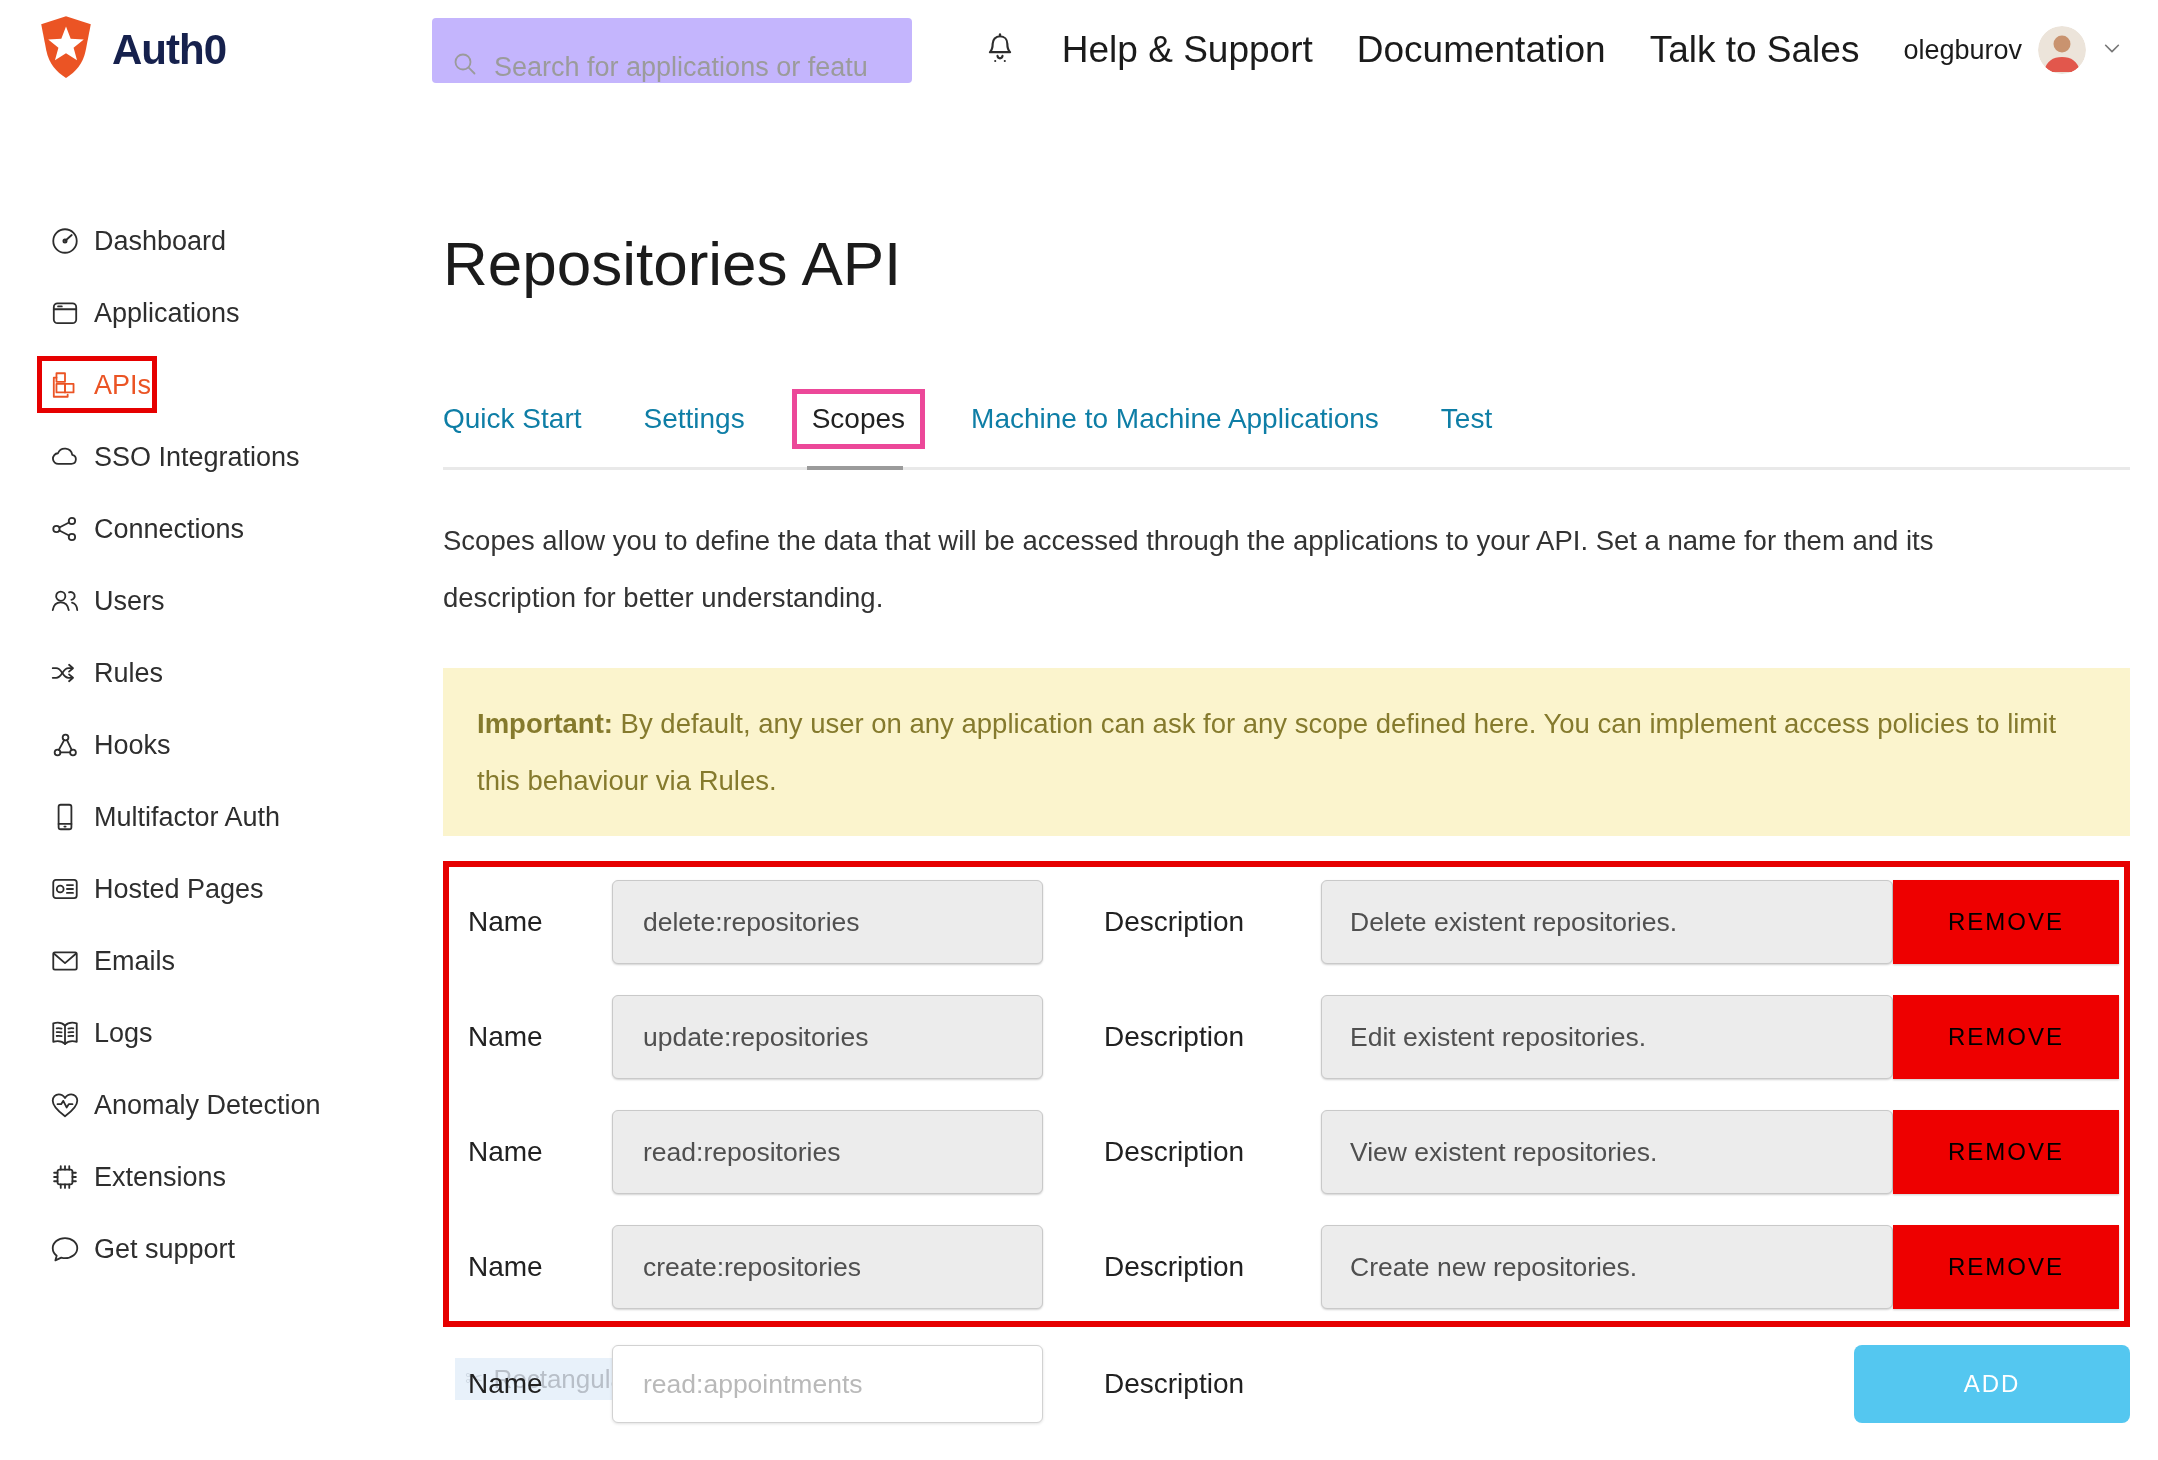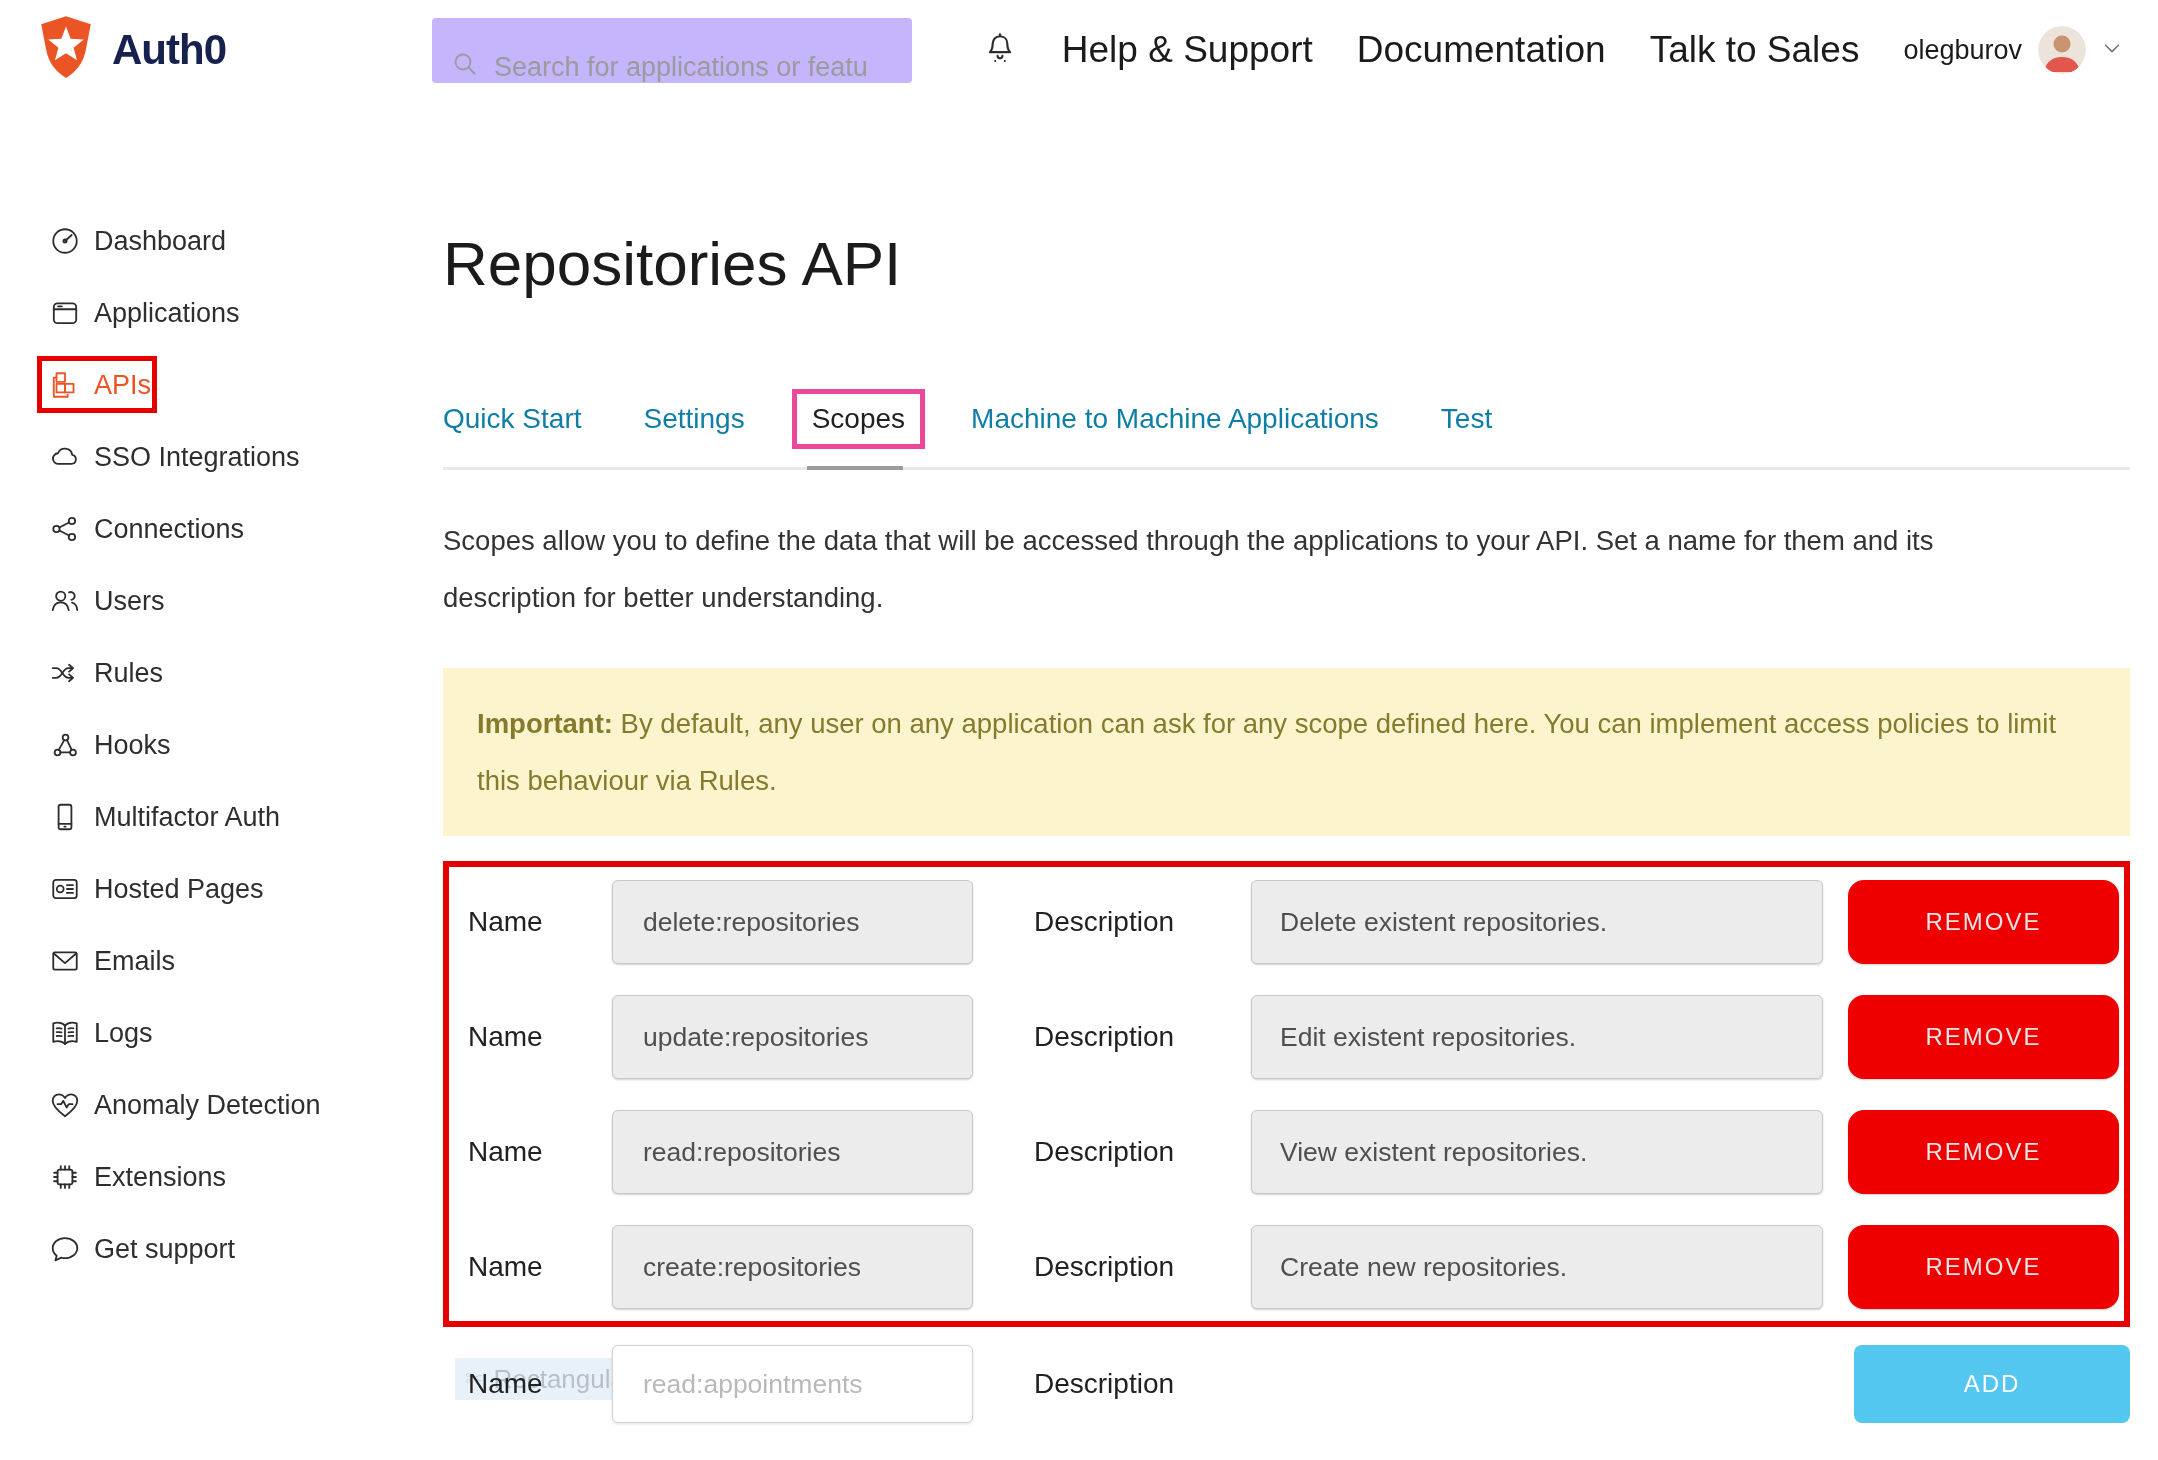--- a/index.html
+++ b/index.html
@@ -52,24 +52,24 @@
 
   
   .scopes-box { margin-top:25px; border:6px solid #E60000; padding:13px 5px 12px 19px; }
   .scope-row { display:flex; align-items:center; height:84px; margin-bottom:31px; }
   .scope-row:last-child { margin-bottom:0; }
   .lbl { font-size:28px; color:#212121; flex:0 0 auto; }
   .lbl-name { width:144px; }
   .lbl-desc { margin-left:61px; width:217px; }
   .inp { align-self:stretch; border-radius:6px; font-size:26.5px; font-family:inherit; color:#4f4f4f; outline:none; }
   .inp-ro { background:#ececec; border:1px solid #c9c9c9; box-shadow:0 1px 2px rgba(0,0,0,0.18); }
-  .inp-name { width:361px; padding-left:30px; flex:0 0 auto; }
+  .inp-name { width:431px; padding-left:30px; flex:0 0 auto; }
   .inp-desc { width:572px; padding-left:28px; flex:0 0 auto; }
-  .btn-remove { margin-left:auto; align-self:stretch; width:271px; background:#EE0000; color:#e5e5e5;
-    border:none; border-radius:16px; font-size:24px; letter-spacing:2px; cursor:pointer;
+  .btn-remove { margin-left:auto; align-self:stretch; width:271px; background:#EE0000; color:#000000;
+    border:none; border-radius:0; font-size:24px; letter-spacing:2px; cursor:pointer;
     font-family:inherit; box-shadow:0 1px 2px rgba(0,0,0,0.2); }
 
   
   .add-row { margin-top:18px; display:flex; align-items:center; height:78px;
     padding-left:25px; position:relative; }
   .add-row .lbl, .add-row .inp, .btn-add { position:relative; z-index:1; }
   .inp-new { background:#fff; border:1.5px solid #d2d2d2; box-shadow:0 1px 3px rgba(0,0,0,0.12); }
   .inp-new::placeholder { color:#b9b9b9; }
   .btn-add { margin-left:auto; align-self:stretch; width:276px; background:#54C7F0; color:#fff;
     border:none; border-radius:8px; font-size:24px; letter-spacing:2px; cursor:pointer;

